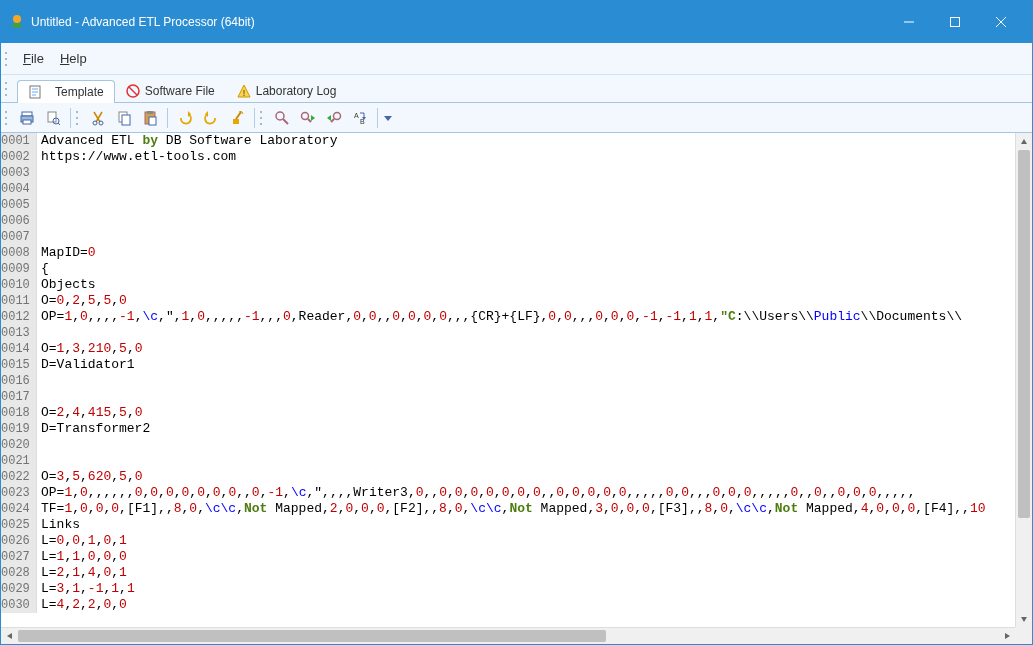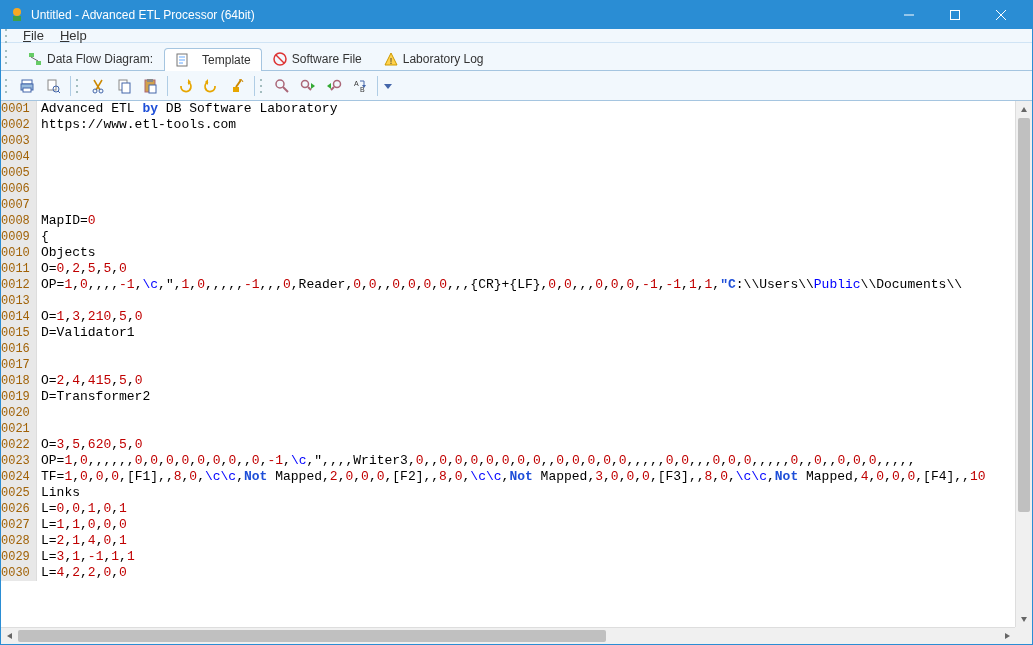--- a/index.html
+++ b/index.html
@@ -1,45 +1,45 @@
 <!DOCTYPE html>
 <html><head>
 <meta charset="utf-8">
 <style>
 * { box-sizing: border-box; margin: 0; padding: 0; }
 body { font-family: "Segoe UI", Tahoma, sans-serif; font-size: 12px; background: #fff; width: 1033px; height: 645px; overflow: hidden; display: flex; flex-direction: column; border: 1px solid #2a8dd4; }
-.titlebar { background: #2a8dd4; color: #fff; height: 28px; display: flex; align-items: center; padding: 0 8px; }
+.titlebar { background: #2a8dd4; color: #fff; height: 42px; display: flex; align-items: center; padding: 0 8px; }
 .titlebar-icon { width: 16px; height: 16px; margin-right: 6px; }
 .titlebar-title { flex: 1; font-size: 12px; }
 .titlebar-buttons { display: flex; }
 .titlebar-btn { width: 46px; height: 30px; display: flex; align-items: center; justify-content: center; color: #fff; }
-.menubar { background: #f2f8fd; height: 14px; display: flex; align-items: center; padding: 0 4px; border-bottom: 1px solid #d0e4f5; }
+.menubar { background: #f2f8fd; height: 32px; display: flex; align-items: center; padding: 0 4px; border-bottom: 1px solid #d0e4f5; }
 .menubar-handle { width: 6px; height: 18px; margin-right: 4px; display: flex; flex-direction: column; justify-content: space-around; }
 .menubar-handle span { width: 2px; height: 2px; background: #8aa; border-radius: 50%; }
 .menu-item { padding: 4px 8px; font-size: 13px; color: #333; }
 .menu-item .ul { text-decoration: underline; }
 .tabbar { background: #f2f8fd; height: 28px; display: flex; align-items: end; padding: 0 4px; border-bottom: 1px solid #a5c5e0; }
 .tab-handle { width: 6px; height: 18px; margin-right: 6px; margin-bottom: 4px; display: flex; flex-direction: column; justify-content: space-around; }
 .tab-handle span { width: 2px; height: 2px; background: #8aa; border-radius: 50%; }
 .tab { display: flex; align-items: center; gap: 5px; padding: 4px 10px; border: 1px solid transparent; border-bottom: none; border-radius: 4px 4px 0 0; color: #333; font-size: 12px; cursor: default; }
 .tab.active { background: #fff; border-color: #a5c5e0; position: relative; top: 1px; gap: 13px; }
 .tab-icon { width: 14px; height: 14px; display: flex; align-items: center; justify-content: center; }
 .toolbar { background: #f2f8fd; height: 30px; display: flex; align-items: center; padding: 2px 4px; border-bottom: 1px solid #a5c5e0; gap: 2px; }
 .tool-handle { width: 6px; height: 18px; margin-right: 2px; display: flex; flex-direction: column; justify-content: space-around; }
 .tool-handle span { width: 2px; height: 2px; background: #8aa; border-radius: 50%; }
 .tool-btn { width: 24px; height: 24px; display: flex; align-items: center; justify-content: center; border: 1px solid transparent; border-radius: 3px; }
 .tool-sep { width: 1px; height: 20px; background: #b0cde5; margin: 0 3px; }
 .tool-dropdown { width: 10px; height: 24px; display: flex; align-items: center; justify-content: center; border: 1px solid transparent; border-radius: 2px; }
 .editor-container { flex: 1; display: flex; overflow: hidden; background: #fff; position: relative; }
 .editor { flex: 1; overflow: auto; font-family: "Courier New", monospace; font-size: 13px; line-height: 16px; white-space: pre; position: relative; }
 .line { display: flex; height: 16px; }
-.gutter { width: 36px; background: #e8e8e8; color: #a16207; text-align: right; padding-right: 10px; flex-shrink: 0; font-size: 12px; border-right: 1px solid #ddd; }
+.gutter { width: 36px; background: #e8e8e8; color: #737373; text-align: right; padding-right: 10px; flex-shrink: 0; font-size: 12px; border-right: 1px solid #ddd; }
 .code { padding-left: 4px; }
 .hl-num { color: #c00000; }
-.hl-kw { color: #1d4ed8; font-weight: bold; }
+.hl-kw { color: #4d7c0f; font-weight: bold; }
 .hl-blue { color: #0000ff; }
 .scroll-v { position: absolute; right: 0; top: 0; bottom: 17px; width: 17px; background: #f0f0f0; border-left: 1px solid #ddd; display: flex; flex-direction: column; }
 .scroll-v-btn { height: 17px; display: flex; align-items: center; justify-content: center; background: #f0f0f0; }
 .scroll-v-track { flex: 1; position: relative; }
 .scroll-v-thumb { position: absolute; top: 0; left: 2px; right: 2px; height: 80%; background: #c0c0c0; border-radius: 2px; }
 .scroll-h { position: absolute; bottom: 0; left: 0; right: 17px; height: 17px; background: #f0f0f0; border-top: 1px solid #ddd; display: flex; }
 .scroll-h-btn { width: 17px; display: flex; align-items: center; justify-content: center; background: #f0f0f0; }
 .scroll-h-track { flex: 1; position: relative; }
 .scroll-h-thumb { position: absolute; left: 0; top: 2px; bottom: 2px; width: 60%; background: #c0c0c0; border-radius: 2px; }
 .scroll-corner { position: absolute; right: 0; bottom: 0; width: 17px; height: 17px; background: #f0f0f0; }
@@ -84,30 +84,20 @@
   <div class="menu-item"><span class="ul">F</span><span>ile</span></div>
   <div class="menu-item"><span class="ul">H</span><span>elp</span></div>
 </div>
 
 <div class="tabbar">
   <div class="tab-handle">
       <span></span>
       <span></span>
       <span></span>
     </div>
-  <div class="tab">
-    <span class="tab-icon">
-        <svg viewBox="0 0 14 14">
-          <rect x="1" y="1" width="5" height="4" fill="#6c6"></rect>
-          <rect x="8" y="9" width="5" height="4" fill="#6c6"></rect>
-          <line x1="3" y1="5" x2="10" y2="9" stroke="#666"></line>
-        </svg>
-      </span>
-    <span>Data Flow Diagram:</span>
-  </div>
   <div class="tab active">
     <span class="tab-icon">
         <svg viewBox="0 0 14 14">
           <rect x="2" y="1" width="10" height="12" fill="#fff" stroke="#777"></rect>
           <line x1="4" y1="4" x2="10" y2="4" stroke="#6af"></line>
           <line x1="4" y1="7" x2="10" y2="7" stroke="#6af"></line>
           <line x1="4" y1="10" x2="8" y2="10" stroke="#6af"></line>
         </svg>
       </span>
     <span>Template</span>

